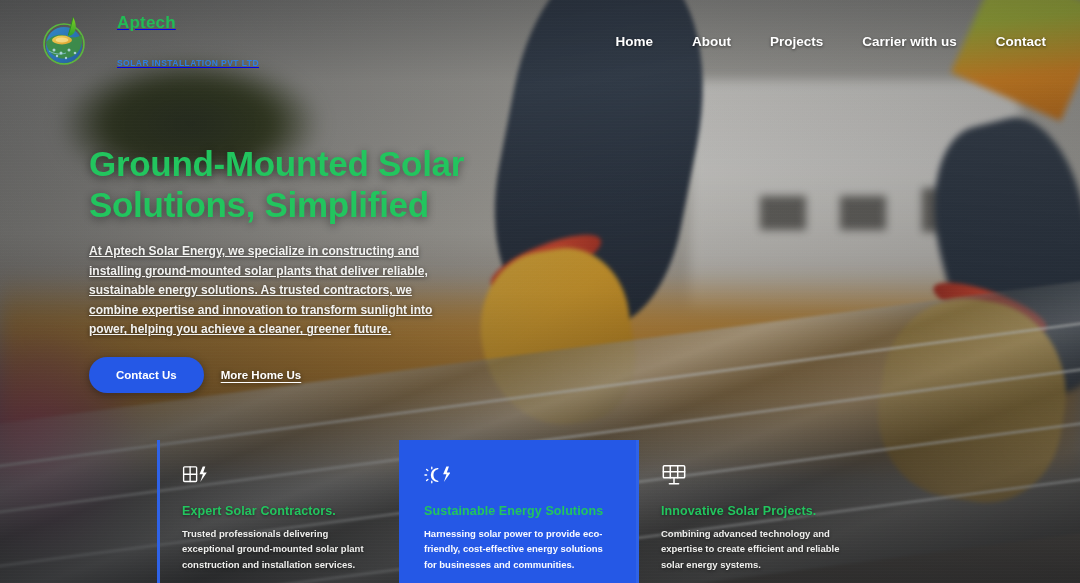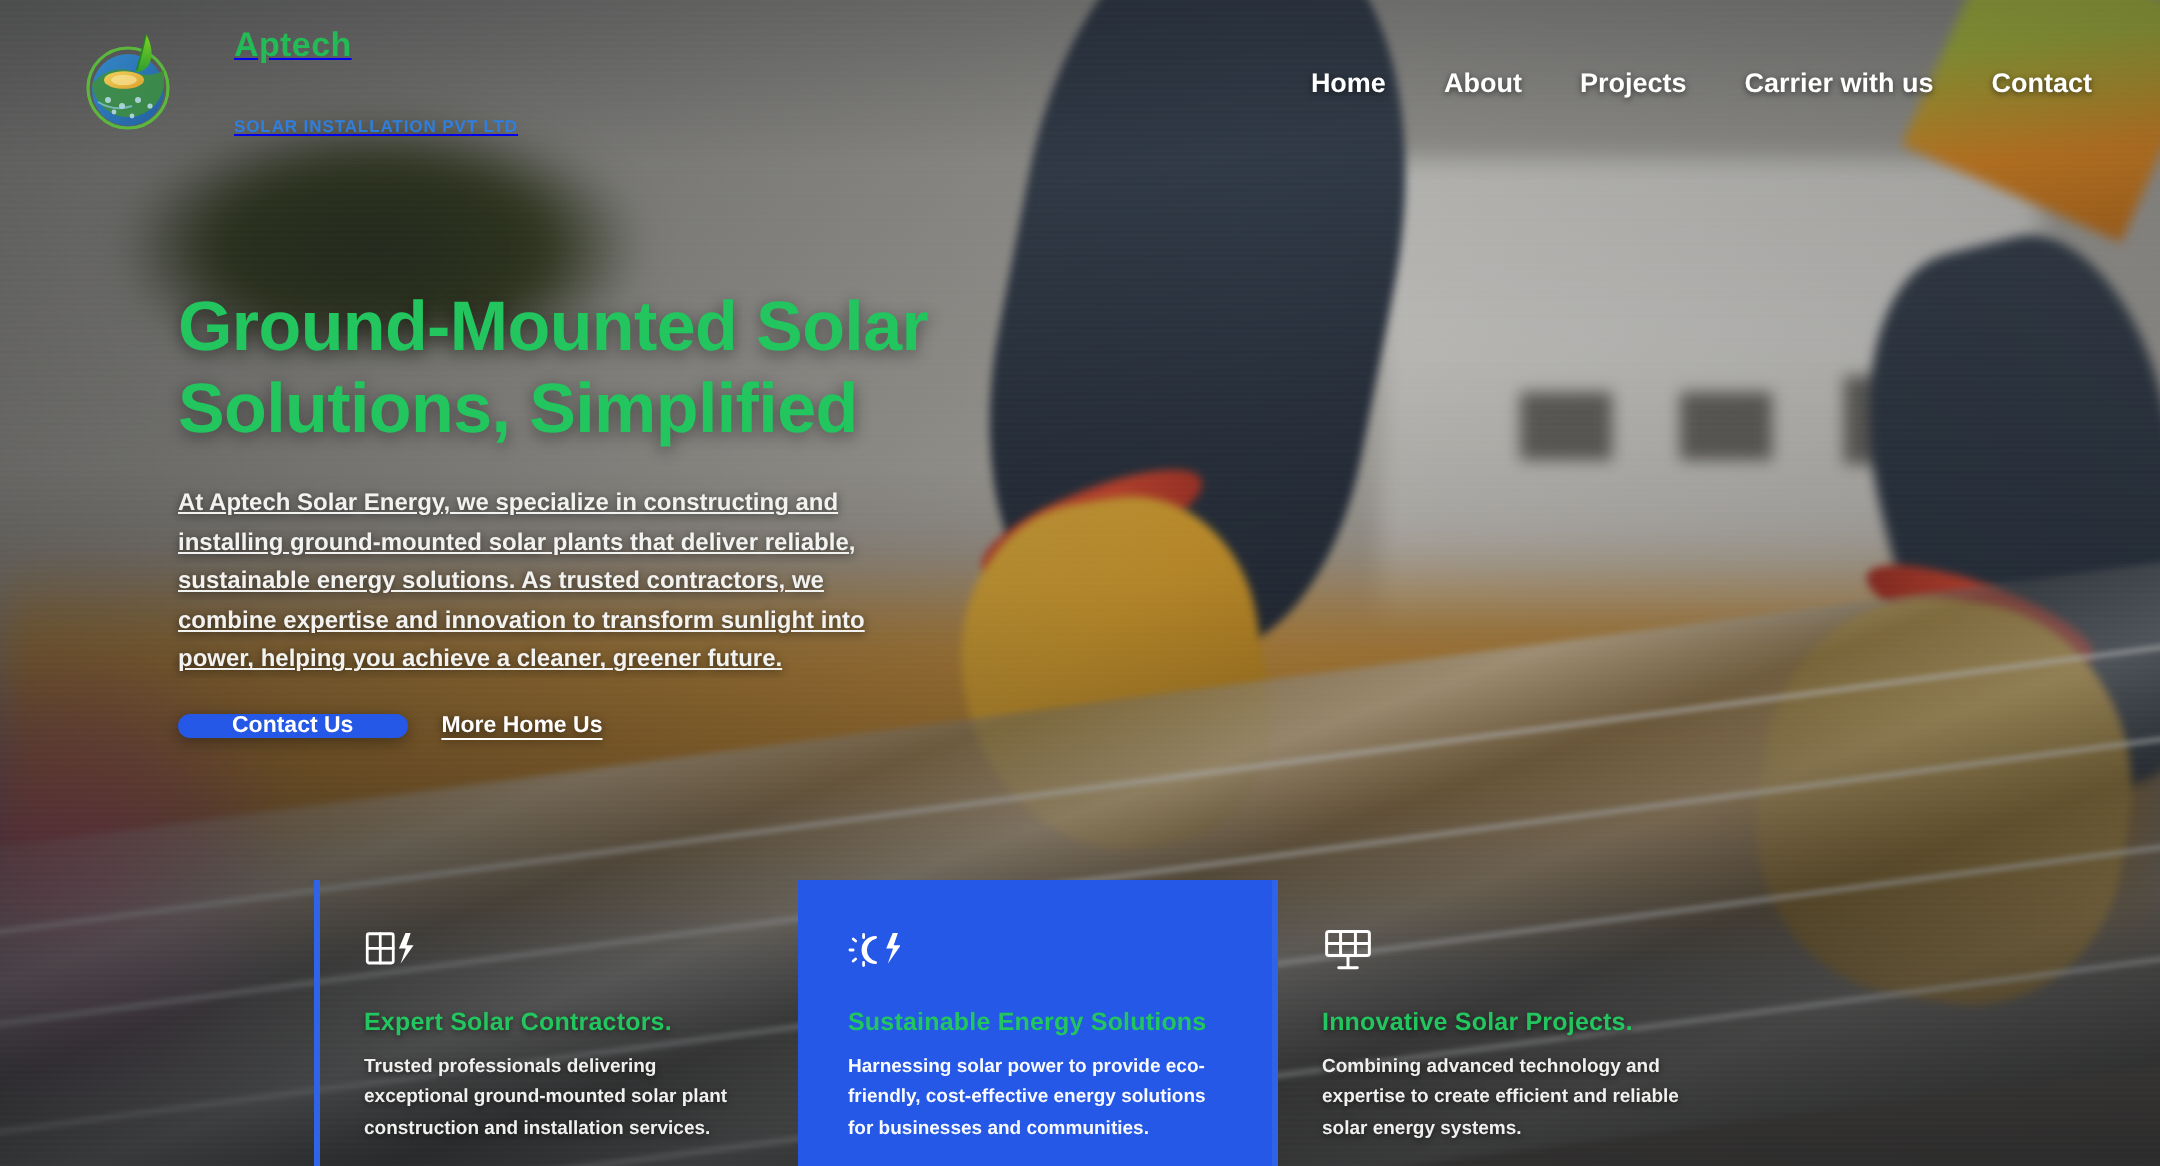--- a/index.html
+++ b/index.html
@@ -153,21 +153,21 @@
   .brand-name{
     font-size:17px; font-weight:700; color:#22bb55;
     letter-spacing:.2px; margin-bottom:3px;
   }
   .brand-sub{
     font-size:8.5px; font-weight:700; color:#2f7fe0;
     letter-spacing:.45px;
     margin-top:25px;
   }
 
-  .nav{ margin-left:auto; display:flex; align-items:center; gap:29px; }
+  .nav{ margin-left:auto; display:flex; align-items:center; gap:39px; }
   .nav a{
     color:#ffffff; font-size:13.5px; font-weight:600;
     text-decoration:none; white-space:nowrap;
     text-shadow:0 1px 3px rgba(0,0,0,.55);
   }
 
   
   .copy{
     position:absolute; left:89px; top:144px; width:420px; z-index:5;
   }
@@ -182,21 +182,21 @@
     color:#f2f2f0; max-width:372px;
     text-shadow:0 1px 4px rgba(0,0,0,.6);
     text-decoration:underline;
   }
   .cta-row{ margin-top:17px; display:flex; align-items:center; gap:17px; }
   .btn-primary{
     display:inline-flex; align-items:center; justify-content:center;
     background:#2558e6; color:#fff;
     font-size:11.5px; font-weight:700;
     border:none; border-radius:20px;
-    padding:0 27px; cursor:pointer;
+    padding:12px 27px; cursor:pointer;
     box-shadow:0 2px 8px rgba(0,0,0,.35);
   }
   .btn-link{
     color:#ffffff; font-size:11.5px; font-weight:700;
     text-decoration:underline; text-underline-offset:3px;
     cursor:pointer;
     text-shadow:0 1px 4px rgba(0,0,0,.6);
   }
 
   

